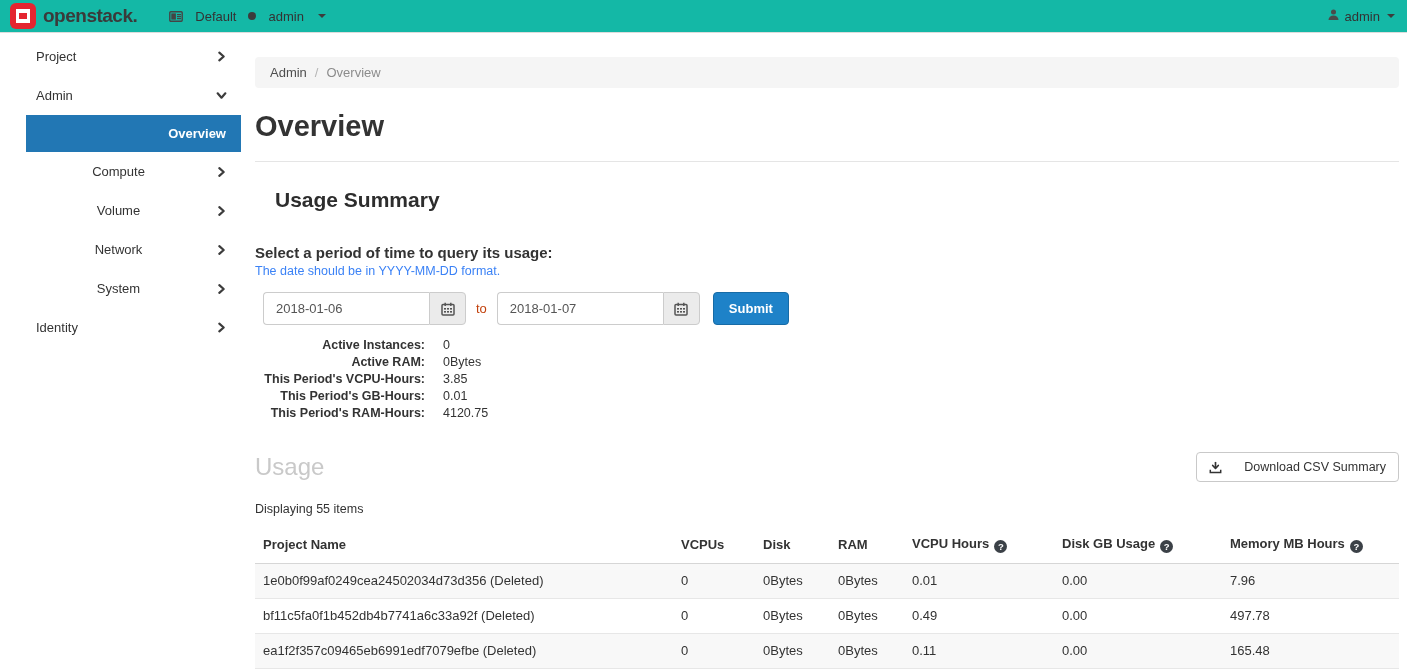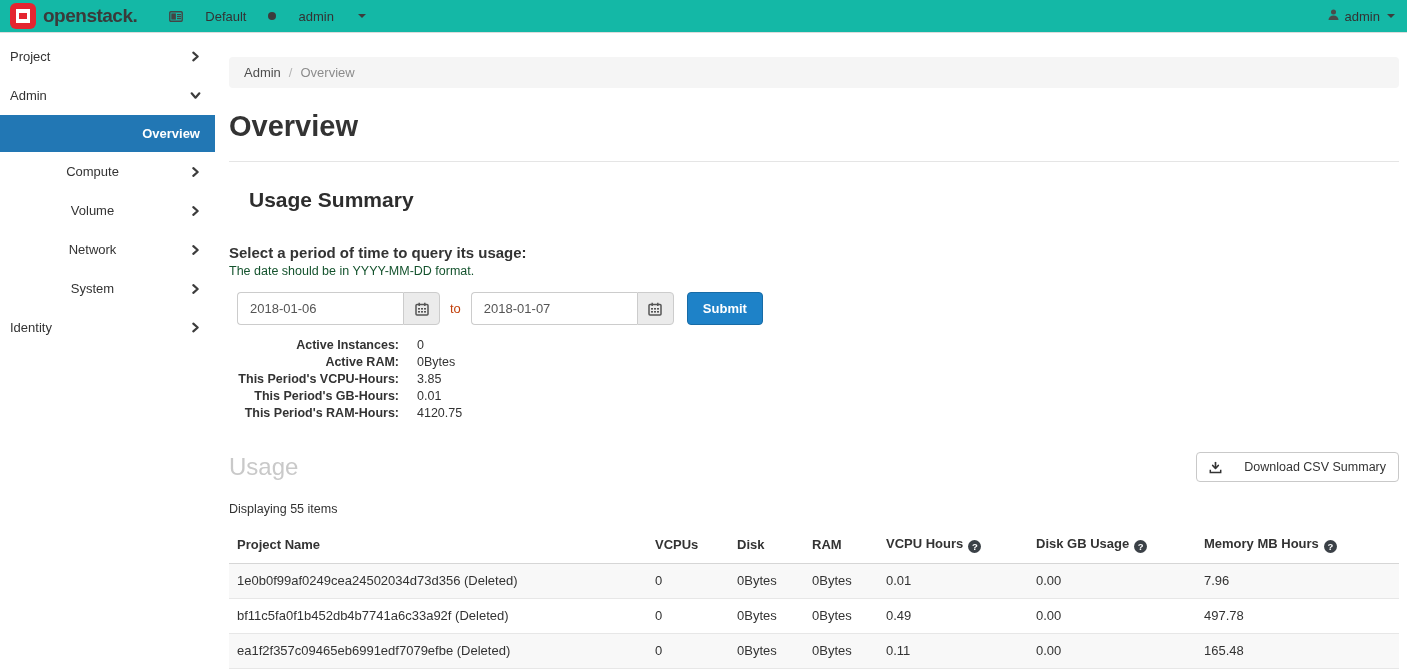--- a/index.html
+++ b/index.html
@@ -8,29 +8,29 @@
 
   
   .navbar { height:33px; width:100%; background:#14b8a6; border-bottom:1px solid #dcdcdc;
     display:flex; align-items:center; padding:0 12px 0 10px; }
   .brand { display:flex; align-items:center; gap:7px; }
   .logo-mark { position:relative; width:26px; height:26px; }
   .logo-ring { position:absolute; inset:0; background:#e42530; border-radius:6px; }
   .logo-hole { position:absolute; left:6px; right:6px; top:6px; bottom:6px; background:#fff; }
   .logo-bar  { position:absolute; left:9px; right:9px; top:10px; bottom:10px; background:#e42530; }
   .brand-text { font-size:19px; font-weight:bold; color:#3a3a3a; letter-spacing:-0.5px; }
-  .context-switcher { display:flex; align-items:center; gap:22px; margin-left:32px; cursor:pointer; }
+  .context-switcher { display:flex; align-items:center; gap:12px; margin-left:32px; cursor:pointer; }
   .navbar-spacer { flex:1; }
   .user-menu { display:flex; align-items:center; gap:5px; cursor:pointer; }
   .bullet { width:8px; height:8px; border-radius:50%; background:#3c3c3c; display:inline-block; }
   .caret { width:0; height:0; border-left:4px solid transparent; border-right:4px solid transparent;
     border-top:4px solid #3c3c3c; display:inline-block; margin-left:2px; }
 
   
-  .wrap { display:flex; width:100%; }
+  .wrap { display:flex; width:100%;padding-left:26px; }
   .sidebar { width:215px; flex:0 0 215px; padding-top:4px; }
   .main { flex:1; padding:0 8px 0 14px; }
 
   
   .snav-item { height:39px; display:flex; align-items:center; cursor:pointer; position:relative; }
   .snav-top { padding:0 14px 0 10px; justify-content:space-between; }
   .snav-center { justify-content:center; padding-right:30px; }
   .snav-center .chev { position:absolute; right:14px; top:50%; transform:translateY(-50%); }
   .snav-selected { background:#2277b4; justify-content:flex-end; padding-right:15px;
     color:#fff; font-weight:bold; height:37px; }
@@ -43,21 +43,21 @@
   .bc-sep { color:#b5b5b5; }
   .bc-current { color:#8c8c8c; }
 
   
   .page-title { font-size:29px; font-weight:bold; color:#333; margin:22px 0 18px; }
   .title-rule { border:none; border-top:1px solid #e5e5e5; margin:0 0 26px; }
 
   
   .h2 { font-size:21px; font-weight:bold; color:#2d2d2d; margin-bottom:32px;margin-left:20px; }
   .prompt { font-size:15px; font-weight:bold; color:#333; margin-bottom:3px; }
-  .hint { font-size:12.5px; color:#14532d; margin-bottom:14px; }
+  .hint { font-size:12.5px; color:#3b82f6; margin-bottom:14px; }
   .date-form { display:flex; align-items:center; margin-left:8px; }
   .input-group { display:flex; height:33px; }
   .date-input { width:166px; height:33px; border:1px solid #ccc; border-right:none;
     border-radius:4px 0 0 4px; padding:0 12px; font-size:13px; color:#555;
     font-family:"Liberation Sans",sans-serif; }
   .date-addon { width:37px; height:33px; background:#ebebeb; border:1px solid #ccc;
     border-radius:0 4px 4px 0; display:flex; align-items:center; justify-content:center; cursor:pointer; }
   .to-label { margin:0 10px; color:#c2410c; }
   .btn-primary { margin-left:13px; height:33px; padding:0 15px; background:#1e82c8;
     border:1px solid #176ba6; border-radius:4px; color:#ffffff; font-size:13px; font-weight:bold;

